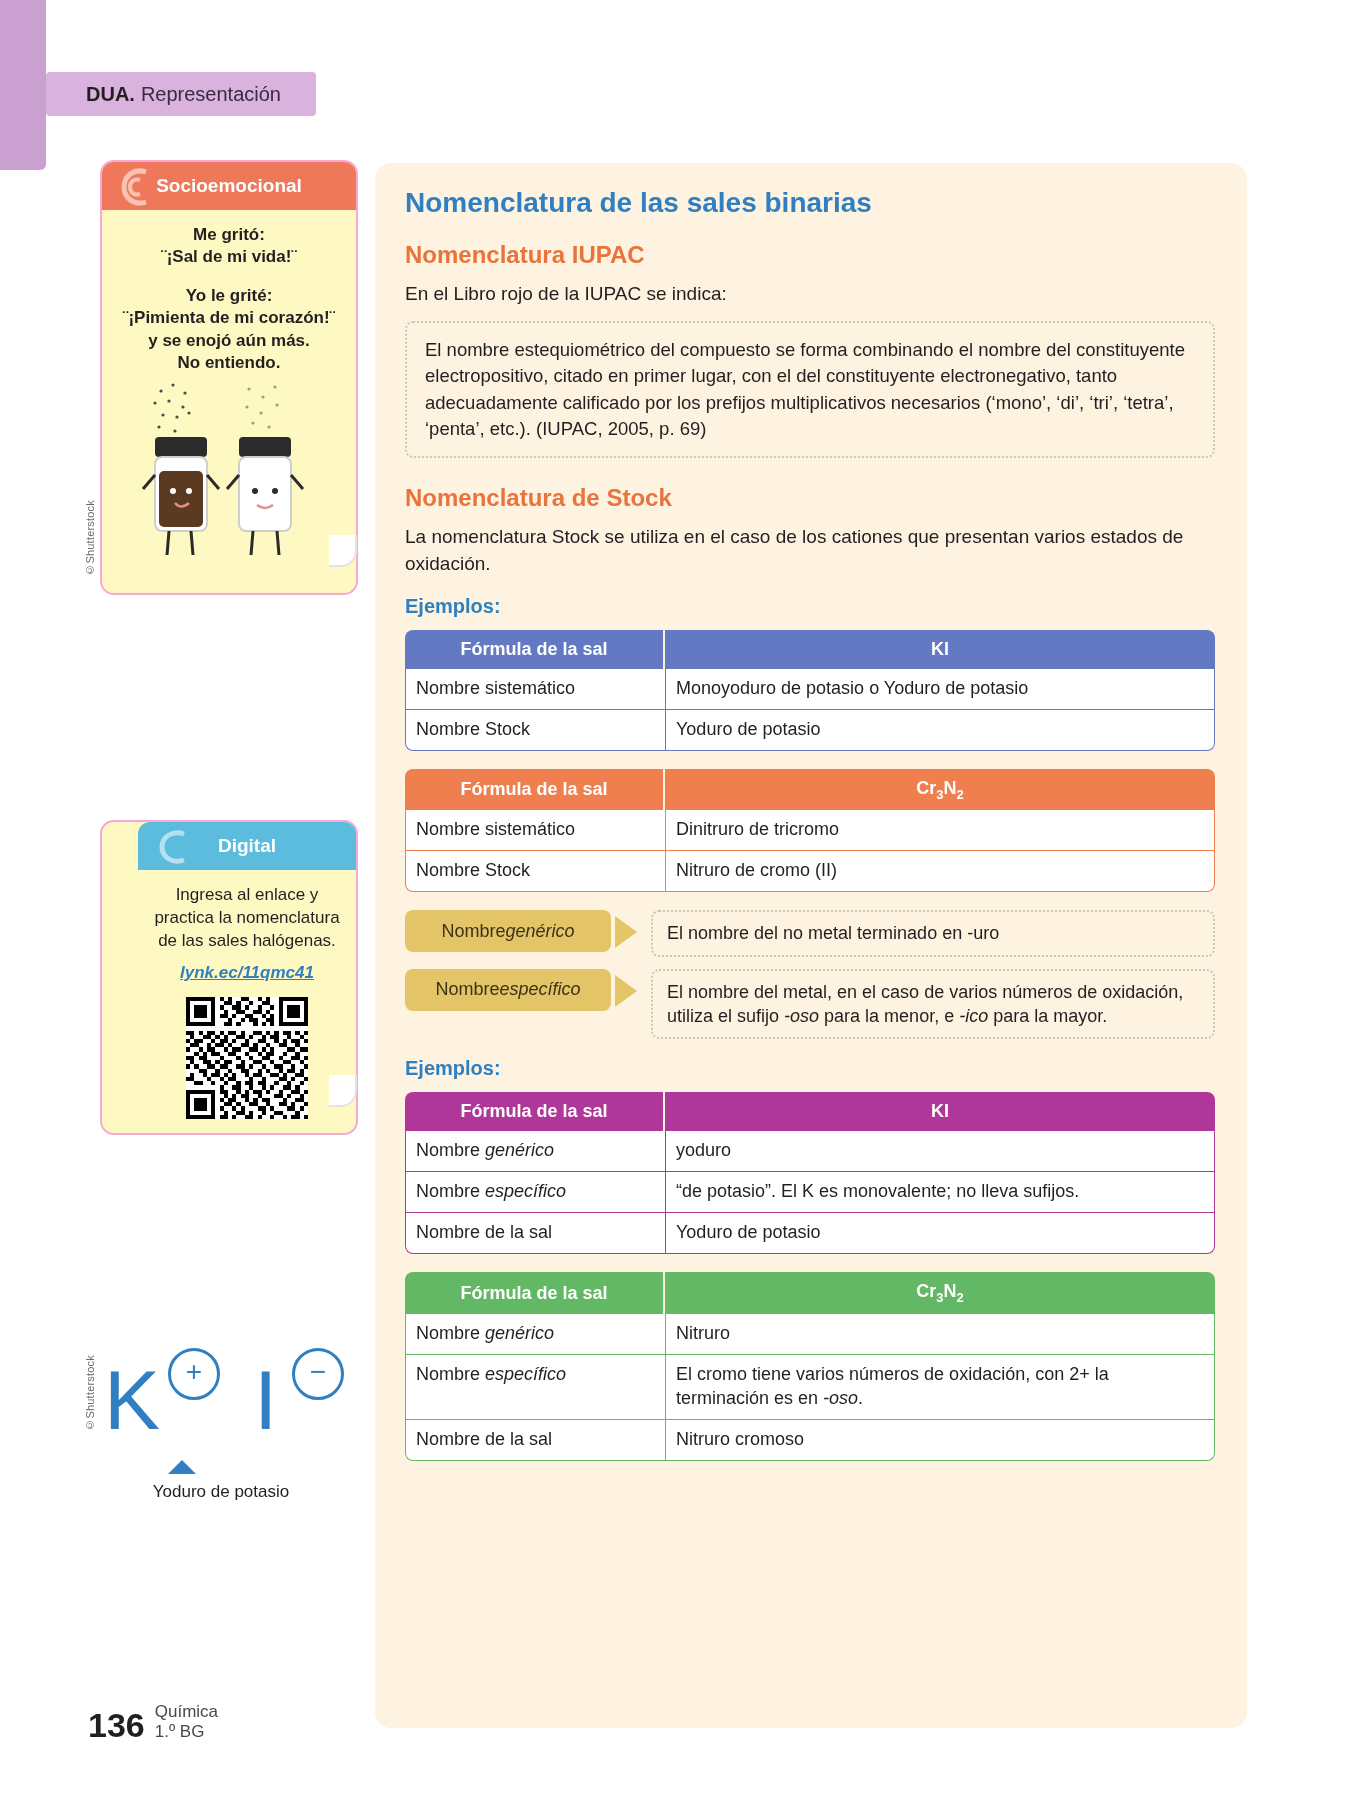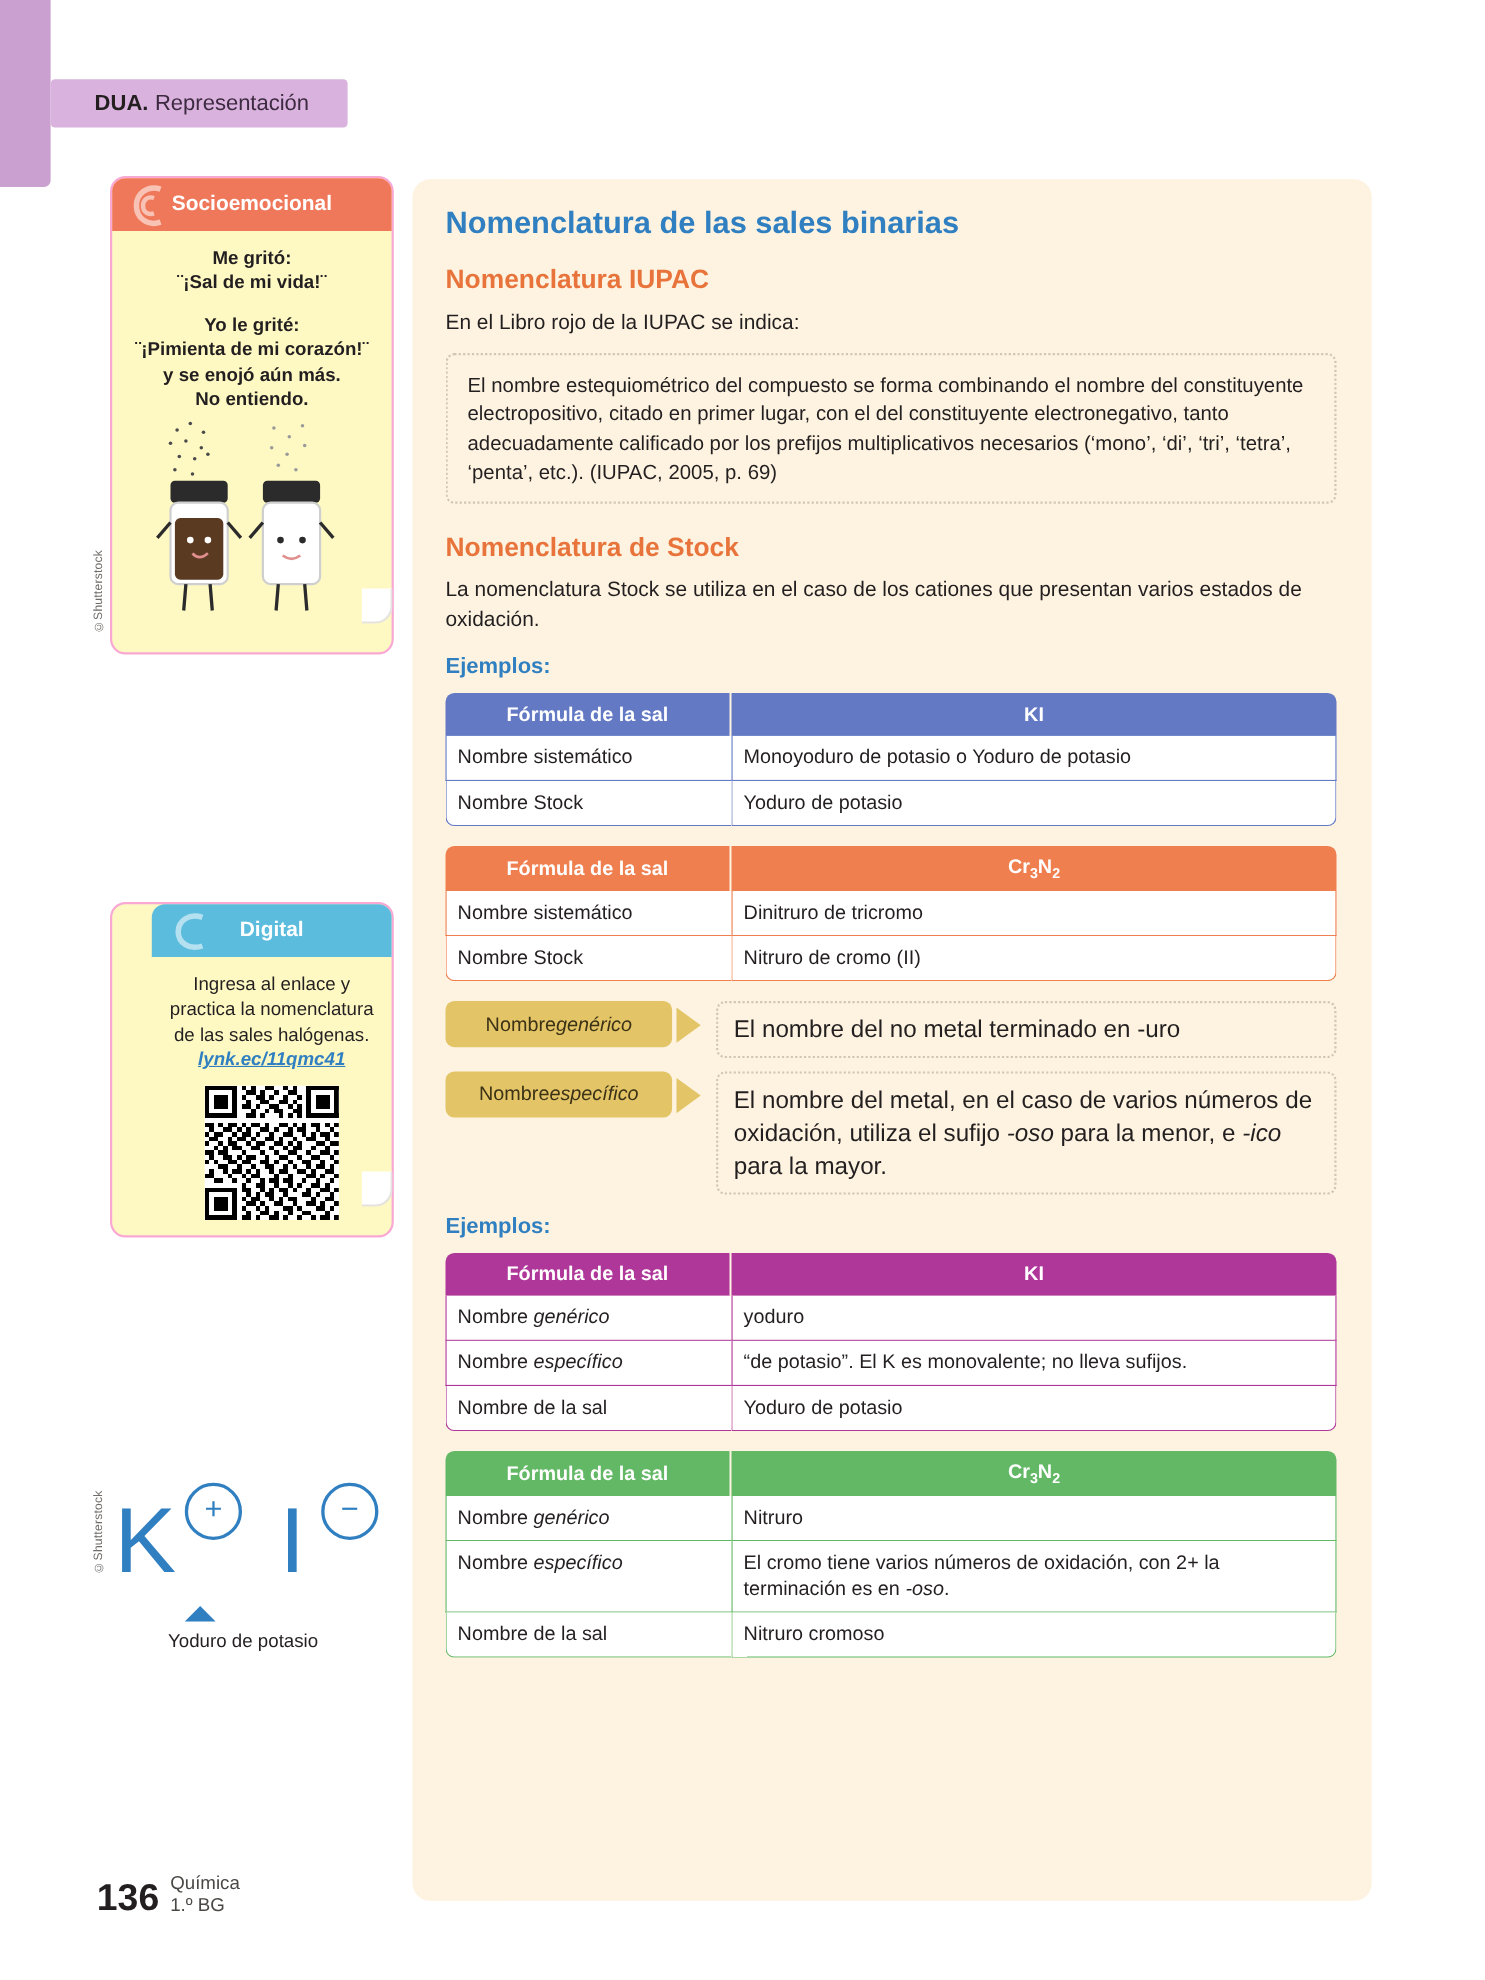--- a/index.html
+++ b/index.html
@@ -104,20 +104,21 @@
   .socio-line { margin: 0; }
   .socio-gap { height: 16px; }
 
   .digital-body { font-size: 17px; line-height: 1.34; }
   .digital-link {
     color: #2f7fc1;
     font-style: italic;
     font-weight: bold;
     font-size: 17px;
     display: block;
+    margin-top: 10px;
   }
 
   
   .qr {
     margin: 12px auto 0 auto;
     width: 122px;
     height: 122px;
     background: #ffffff;
   }
 
@@ -305,21 +306,21 @@
     border-bottom: 16px solid transparent;
     border-left: 22px solid #e3c567;
     margin: 6px 14px 0 4px;
     flex: none;
   }
   .rule-text {
     flex: 1;
     border: 2px dotted #cfc6b4;
     border-radius: 8px;
     padding: 9px 14px;
-    font-size: 22px;
+    font-size: 18px;
     line-height: 1.36;
     background: transparent;
     box-sizing: border-box;
   }
 
   
   .footer {
     position: absolute;
     left: 88px;
     bottom: 58px;

